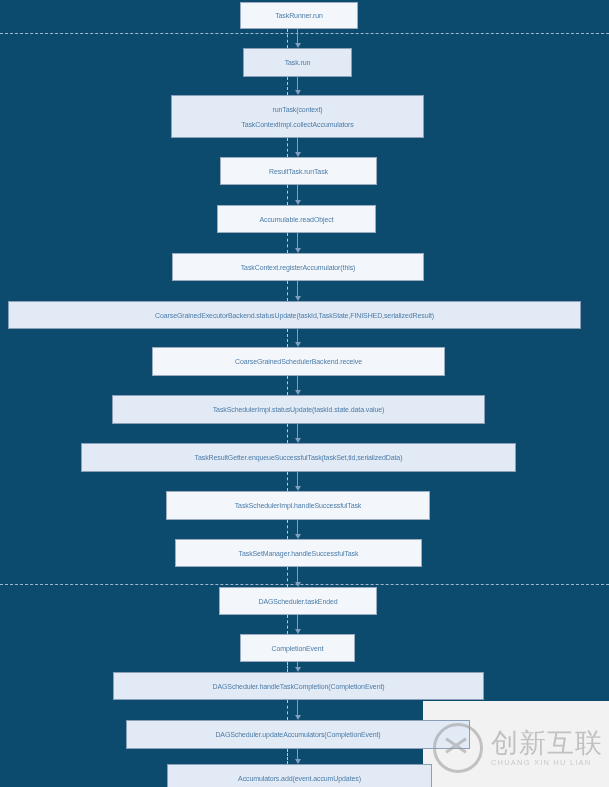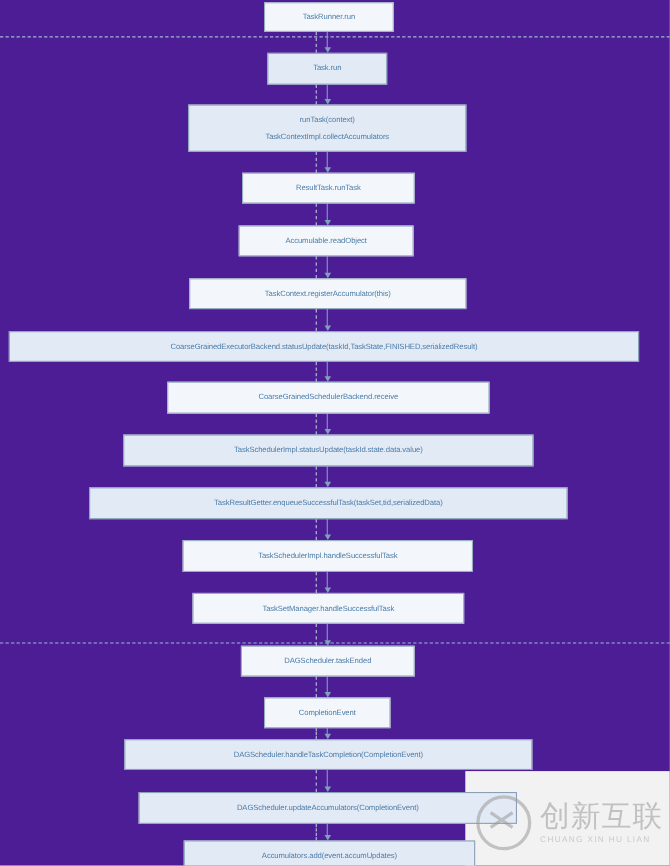--- a/index.html
+++ b/index.html
@@ -4,21 +4,21 @@
 <style>
   html, body {
     margin: 0;
     padding: 0;
     background: #ffffff;
   }
   #canvas {
     position: relative;
     width: 609px;
     height: 787px;
-    background: #4c1d95;
+    background: #0c4a6e;
     overflow: hidden;
     font-family: "Liberation Sans", sans-serif;
   }
 
   
   .lane-sep {
     position: absolute;
     left: 0;
     width: 609px;
     height: 0;

